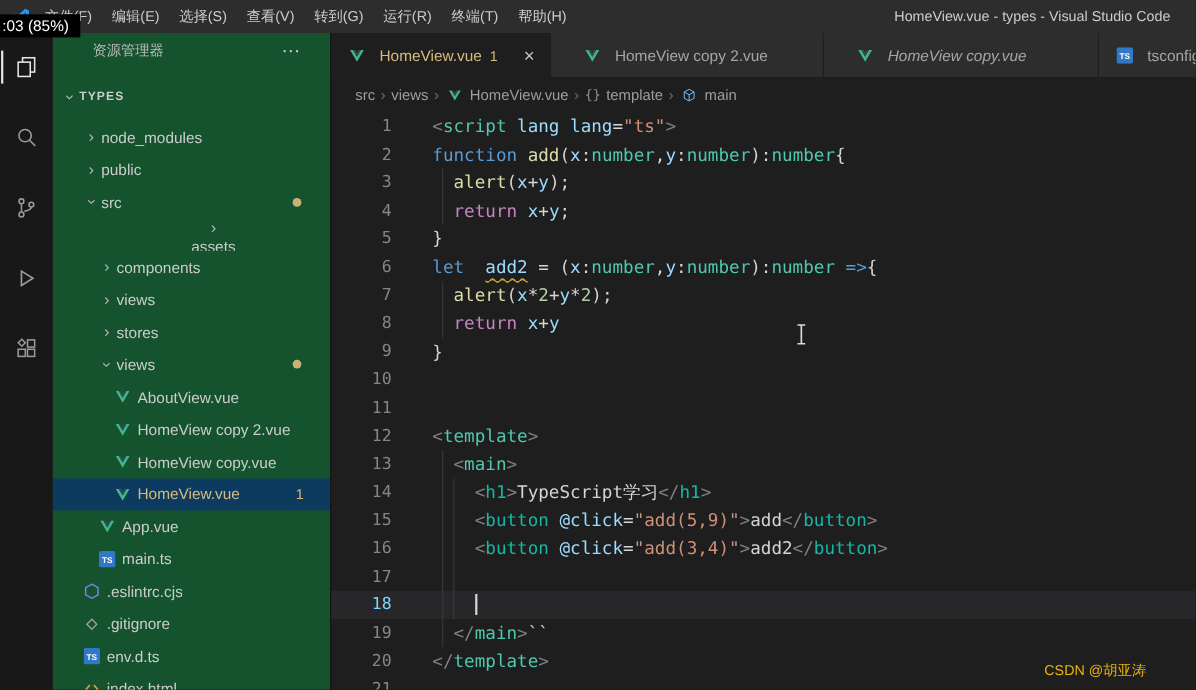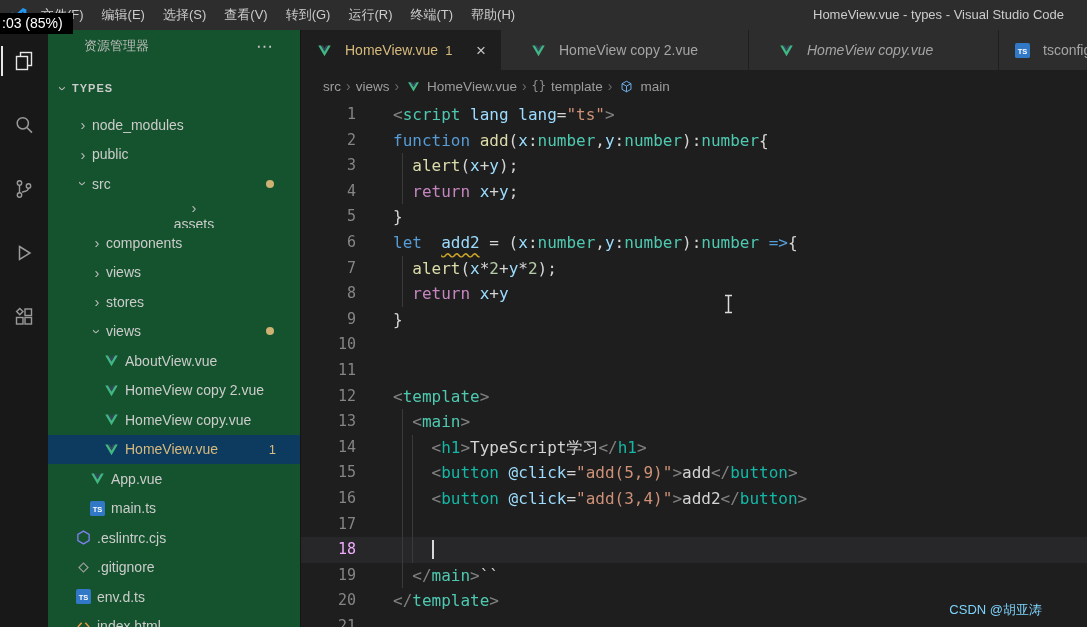--- a/index.html
+++ b/index.html
@@ -75,35 +75,35 @@
   .bc-item { display:flex; align-items:center; gap:5px; white-space:nowrap; }
   .bc-sep { color:#6a6a6a; margin:0 5px; font-size:14px; }
   .bc-ficon { margin-right:0; }
   .bc-ficon svg { width:13px; height:13px; }
   .bc-braces { color:#8f8f8f; font-family:"DejaVu Sans Mono", monospace; font-size:12px; }
 
   .code-area { position:relative; flex:1; overflow:hidden;
     font-family:"DejaVu Sans Mono", monospace; font-size:16px; line-height:25.6px; }
   .code-line { display:flex; height:25.6px; white-space:pre; }
   .code-line.current { background:#27272a; }
-  .code-line.current .lnum { color:#f0abfc; }
+  .code-line.current .lnum { color:#7dd3fc; }
   .lnum { width:55px; text-align:right; color:#858585; font-size:15px; flex:none; }
   .ltext { padding-left:37px; }
   .iguide { position:absolute; width:1px; background:#3a3a3a; }
 
   .pn{color:#d4d4d4} .pb{color:#808080} .kw{color:#569cd6} .cf{color:#c586c0}
   .fn{color:#dcdcaa} .vr{color:#9cdcfe} .ty{color:#4ec9b0} .nm{color:#b5cea8}
   .str{color:#ce9178} .att{color:#9cdcfe} .tg{color:#14b8a6} .tgv{color:#4ec9b0}
   .tx{color:#d4d4d4}
   .wv{color:#9cdcfe; text-decoration-line:underline; text-decoration-style:wavy;
     text-decoration-color:#c9a227; text-underline-offset:4px;}
   .caret { display:inline-block; width:2px; height:19px; background:#d7d7d7;
     vertical-align:-4px; }
 
-  .watermark { position:absolute; top:601px; right:45px; color:#7dd3fc; font-size:13px;
+  .watermark { position:absolute; top:601px; right:45px; color:#eab308; font-size:13px;
     z-index:20; }
   .mouse-cursor { position:absolute; left:723px; top:294px; z-index:30; }
 </style>
 </head>
 <body>
 
 <div class="titlebar">
   <span class="vscode-logo">
     <svg viewBox="0 0 24 24">
         <path fill="#2196f3" d="M17.2 2.6 7.4 11.5 3.6 8.6 2 9.4l4 3.1-4 3.1 1.6.8 3.8-2.9 9.8 8.9 4.6-2.2V4.8L17.2 2.6zm.6 4.6v10.6l-6.3-5.3 6.3-5.3z"></path>

